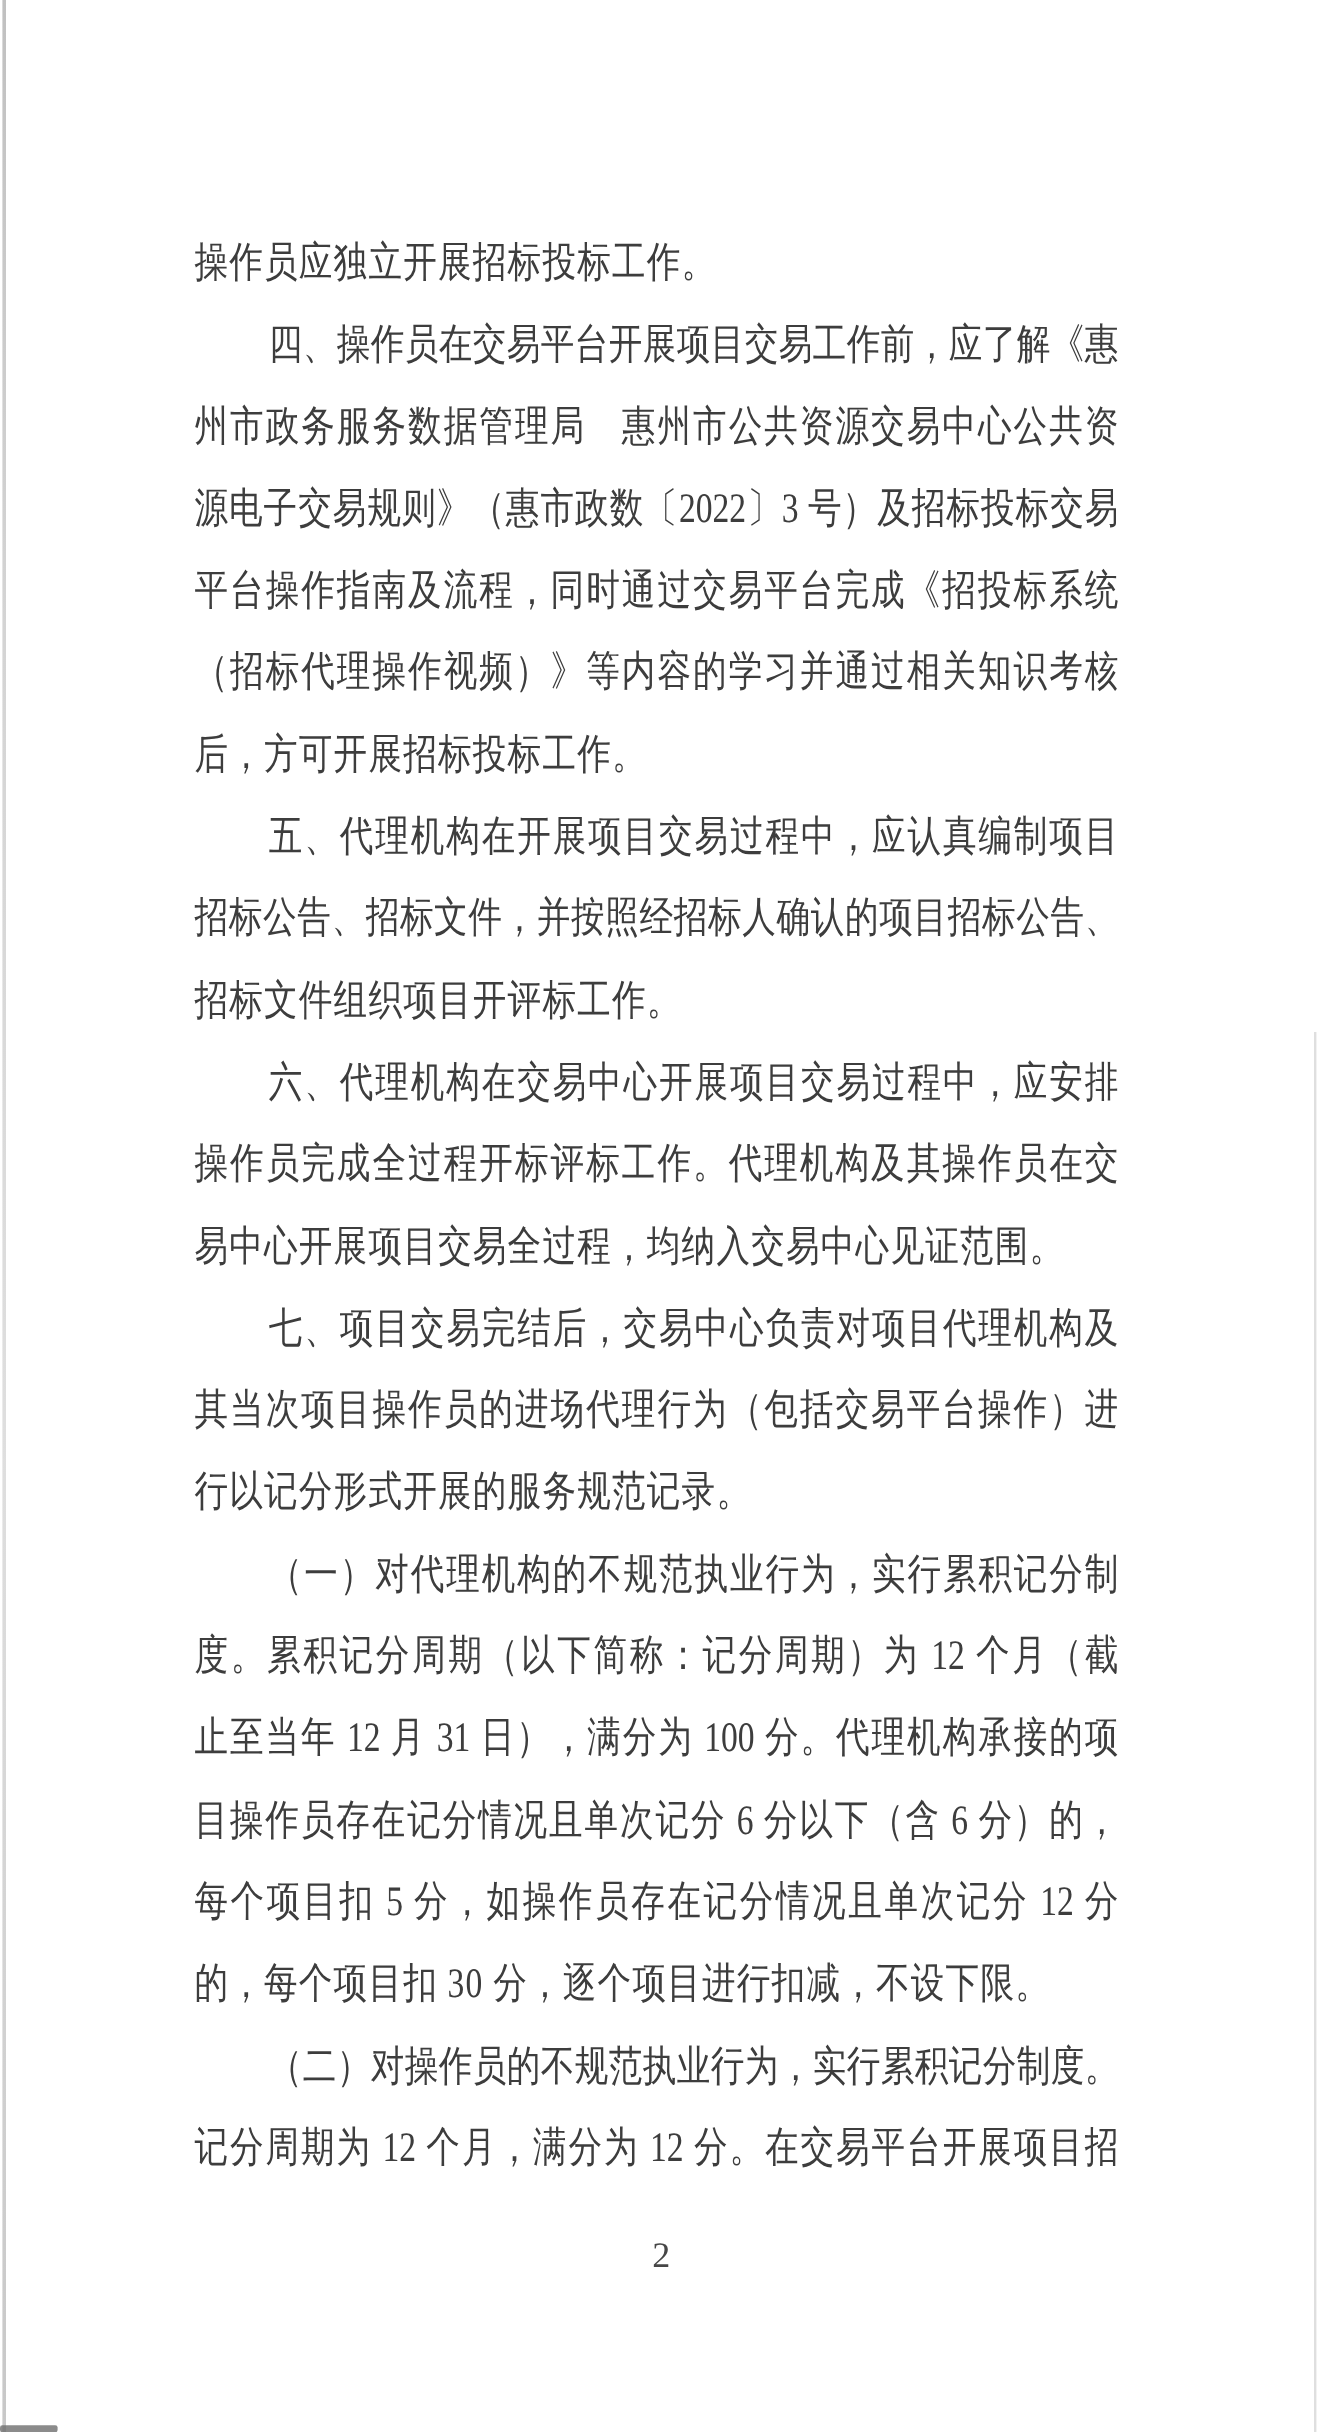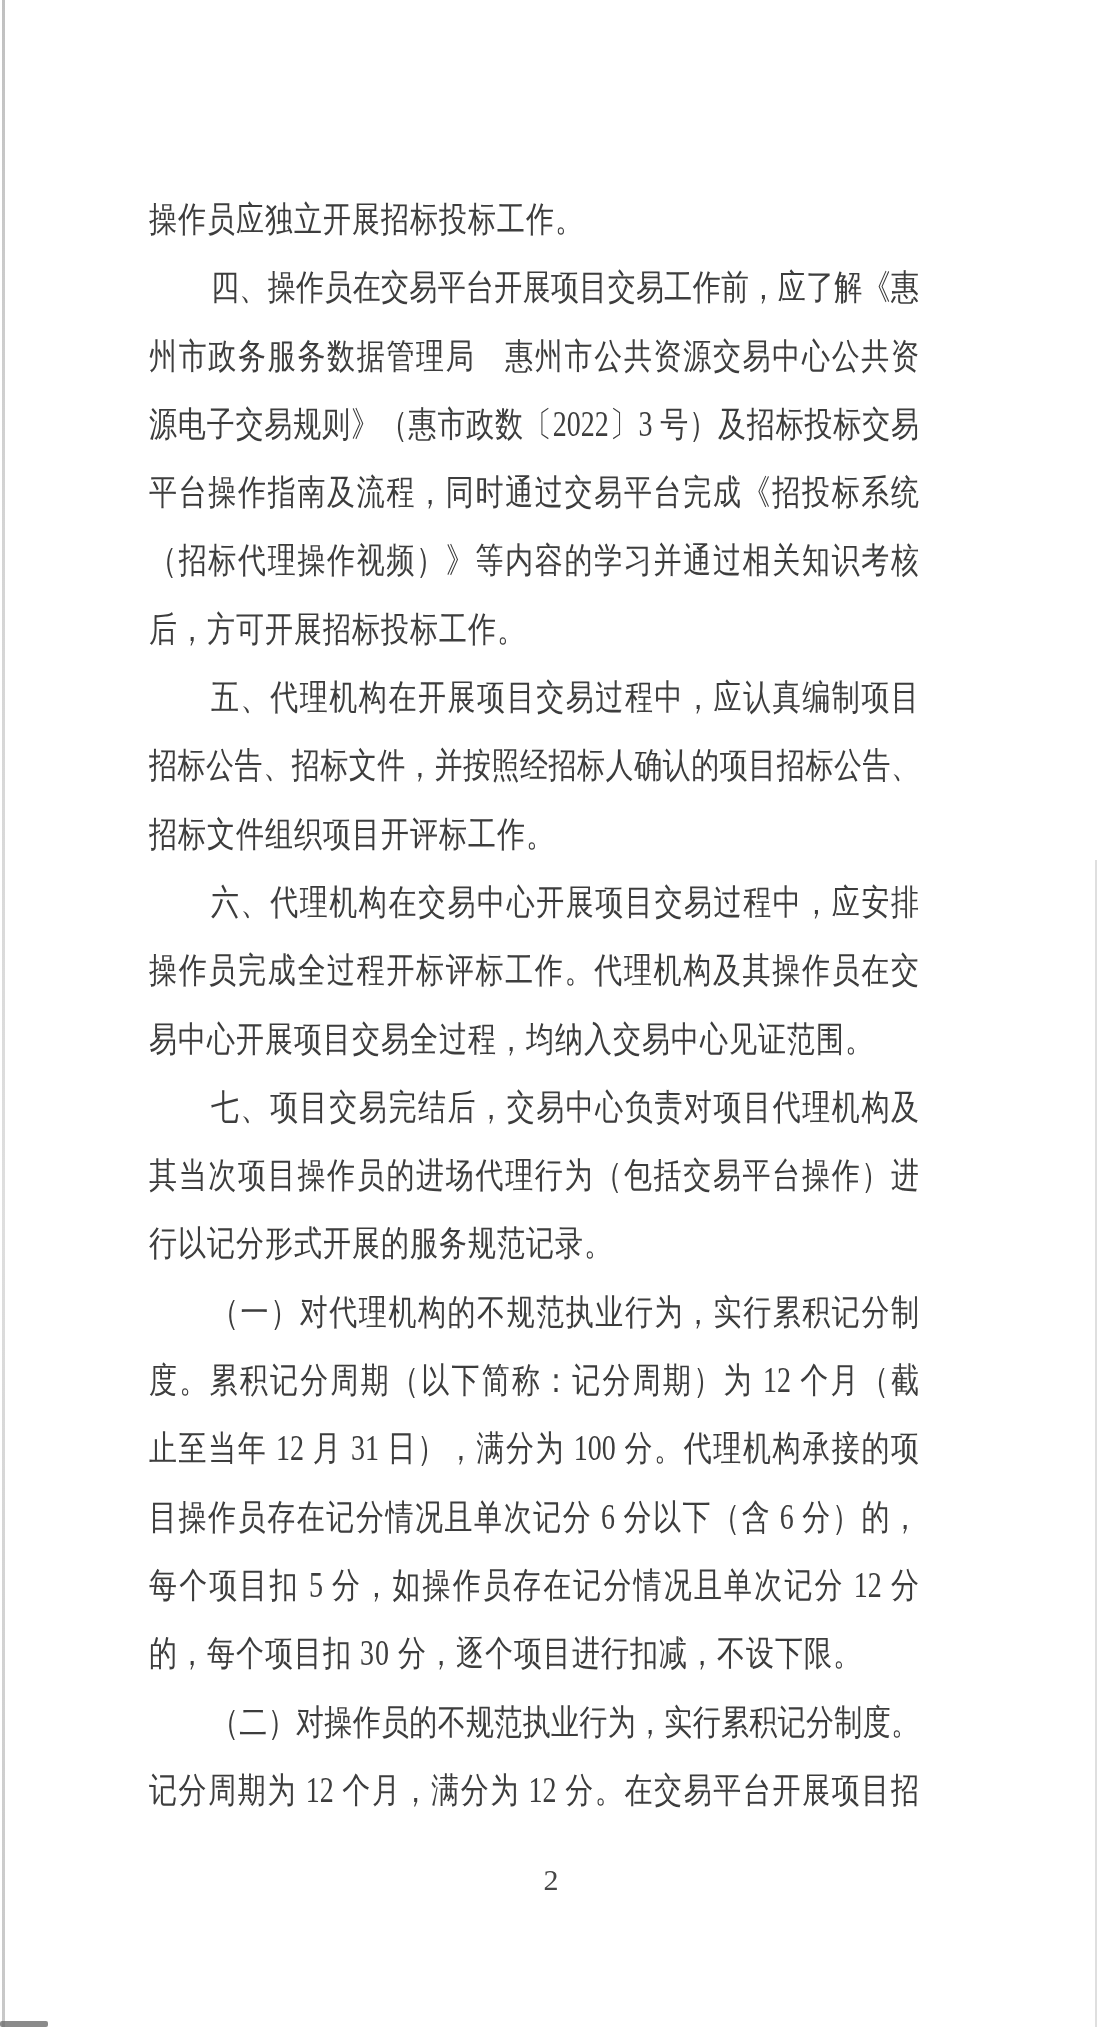--- a/index.html
+++ b/index.html
@@ -15,21 +15,21 @@
     font-family: "Liberation Serif", "DejaVu Serif", serif;
   }
   .paper {
     position: absolute;
     inset: 0;
     background: #ffffff;
   }
   
   .doc {
     position: absolute;
-    left: 149px;
+    left: 162px;
     top: 186px;
     width: 770px;
   }
   .line {
     height: 68.3px;
     line-height: 68.3px;
     font-size: 28px;
     color: #3d3d3d;
     transform: scaleY(1.25);
     white-space: normal;

